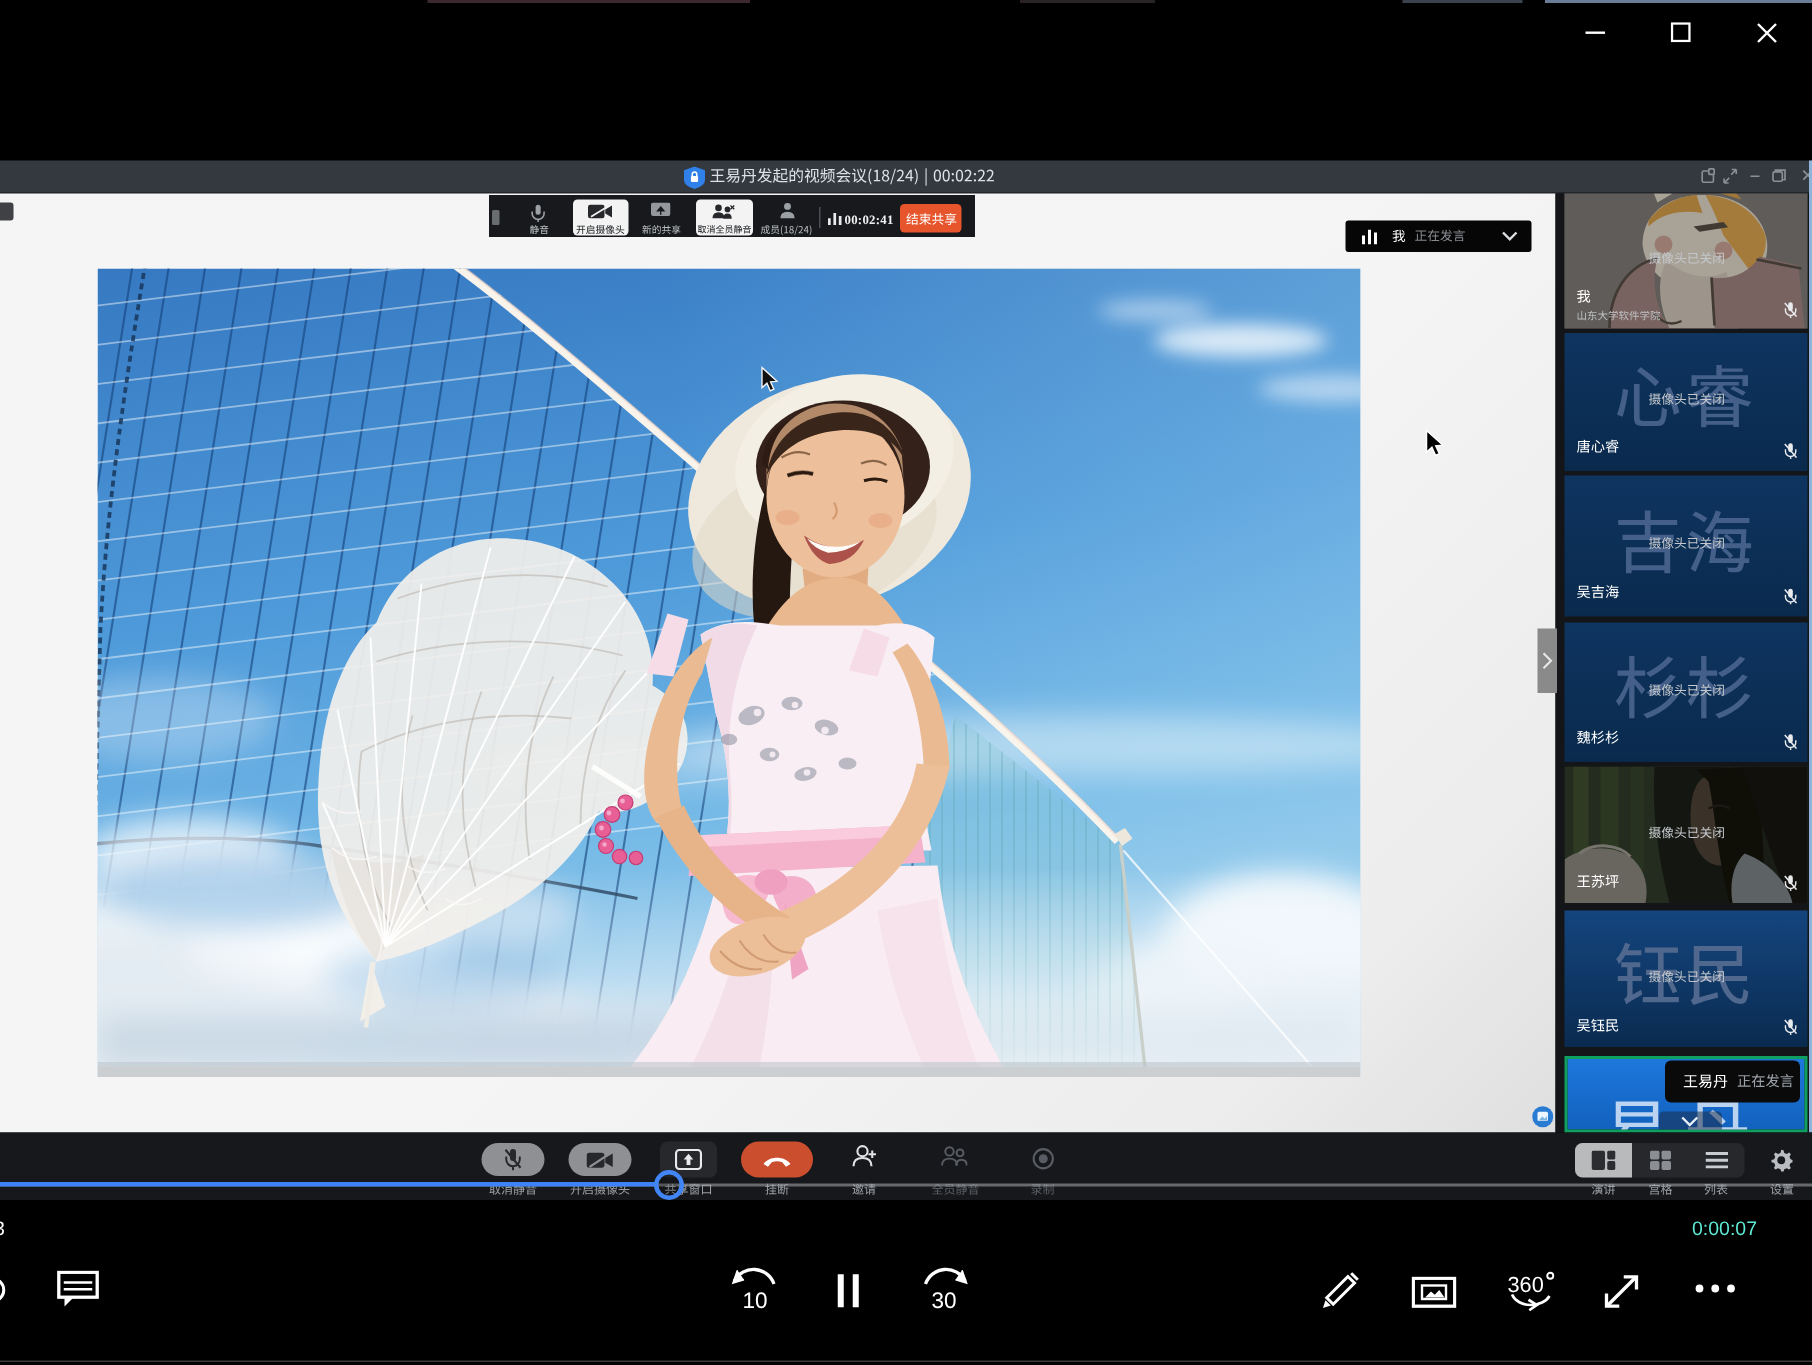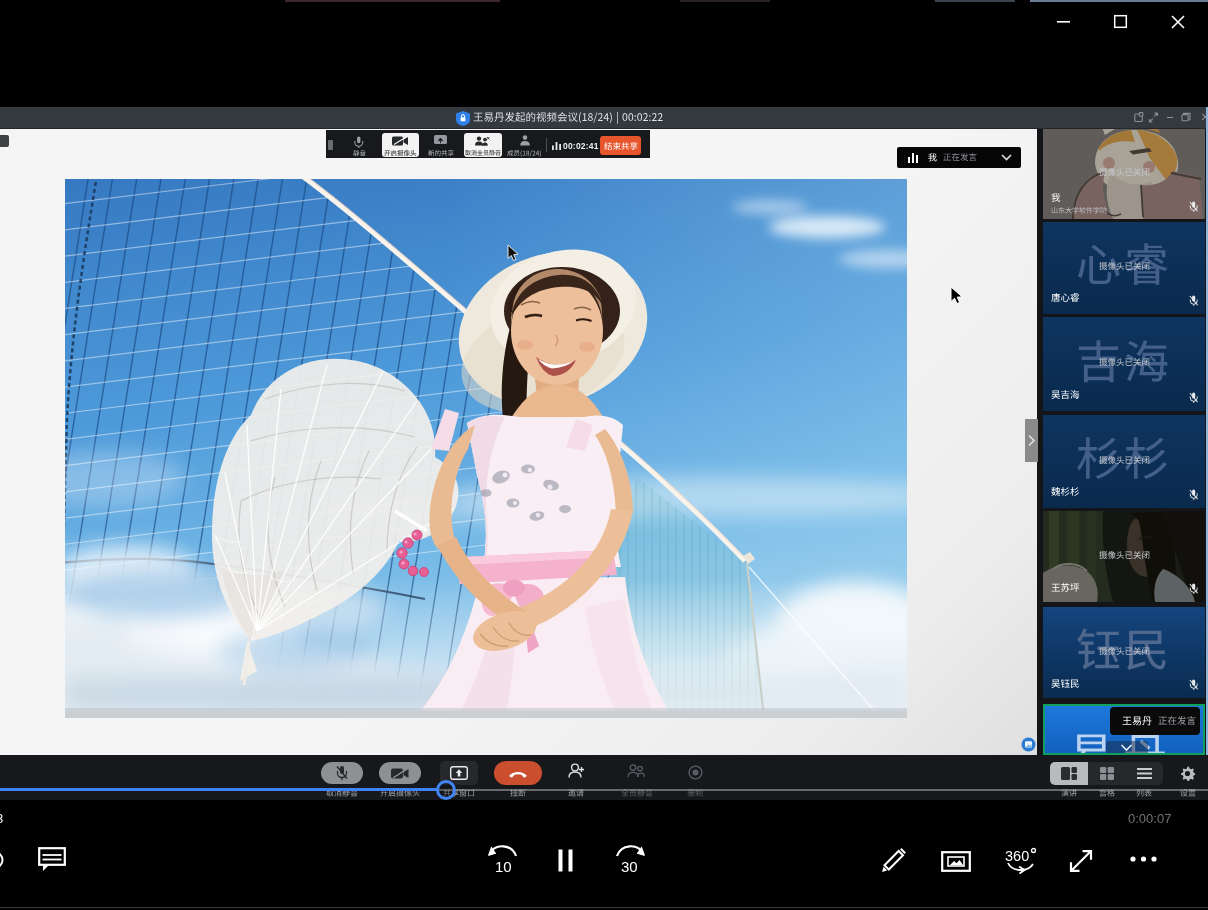--- a/index.html
+++ b/index.html
@@ -536,21 +536,21 @@
       <use href="#u29" transform="translate(33.33,5.52) scale(0.00650,-0.00650)"></use>
     </g>
   </svg>
 <div class="abs" style="left:546px;top:138px;width:1px;height:14px;background:#4a4e54;"></div>
 
 <svg class="abs" style="left:552px;top:142px;" width="10" height="8" viewBox="0 0 10 8">
   <rect x="0" y="3.5" width="1.8" height="4.5" fill="#e8eaec"></rect>
     <rect x="3.6" y="0" width="1.8" height="8" fill="#e8eaec"></rect>
     <rect x="7.2" y="2" width="1.8" height="6" fill="#e8eaec"></rect>
 </svg>
-<div class="abs" style="left:563px;top:141px;color:#f0f1f2;font-size:8.5px;font-weight:bold;letter-spacing:0.2px;">00:02:41</div>
+<div class="abs" style="left:563px;top:141px;color:#f0f1f2;font-size:8.5px;font-weight:bold;letter-spacing:0.2px;font-family:Liberation Serif, serif;">00:02:41</div>
 
 <div class="abs" style="left:600px;top:136px;width:41px;height:19px;background:#e7552c;border-radius:3px;"></div>
 <svg class="abs" style="left:602.5px;top:141.5px;" width="36.0" height="10.6" viewBox="0 0 36.0 10.6">
     <g fill="#ffffff">
       <use href="#u7ED3" transform="translate(1.00,7.22) scale(0.00850,-0.00850)"></use>
       <use href="#u675F" transform="translate(9.50,7.22) scale(0.00850,-0.00850)"></use>
       <use href="#u5171" transform="translate(18.00,7.22) scale(0.00850,-0.00850)"></use>
       <use href="#u4EAB" transform="translate(26.50,7.22) scale(0.00850,-0.00850)"></use>
     </g>
   </svg>
@@ -1002,21 +1002,21 @@
 </div>
 
 <div class="abs" style="left:0;top:788.5px;width:1208px;height:2px;background:rgba(170,173,177,0.55);"></div>
 <div class="abs" style="left:0;top:788px;width:437px;height:3px;background:#3e82f7;"></div>
 <div class="abs" style="left:436px;top:780px;width:20px;height:20px;border:3.5px solid #4186f4;border-radius:50%;background:rgba(10,12,16,0.2);box-sizing:border-box;"></div>
 
 <div class="abs" style="left:0;top:800px;width:1208px;height:110px;background:#000;"></div>
 <div id="player">
 
 <div class="abs" style="left:-4px;top:811px;color:#fff;font-size:13px;">3</div>
-<div class="abs" style="left:1128px;top:811px;color:#737373;font-size:13px;text-align:center;">0:00:07</div>
+<div class="abs" style="left:1128px;top:811px;color:#5eead4;font-size:13px;text-align:center;">0:00:07</div>
 
 <svg class="abs" style="left:-14px;top:851px;" width="18" height="18" viewBox="0 0 18 18">
   <circle cx="9" cy="9" r="7.5" fill="none" stroke="#fff" stroke-width="2"></circle>
 </svg>
 
 <svg class="abs" style="left:38px;top:847px;" width="28" height="25" viewBox="0 0 28 25">
   <rect x="1.2" y="1.2" width="25.6" height="16.6" fill="none" stroke="#fff" stroke-width="2.2"></rect>
   <path d="M5 18 L5 24 L11 18 Z" fill="#fff"></path>
   <line x1="4.5" y1="8" x2="23.5" y2="8" stroke="#fff" stroke-width="1.8"></line>
   <line x1="4.5" y1="12.5" x2="23.5" y2="12.5" stroke="#fff" stroke-width="1.8"></line>

